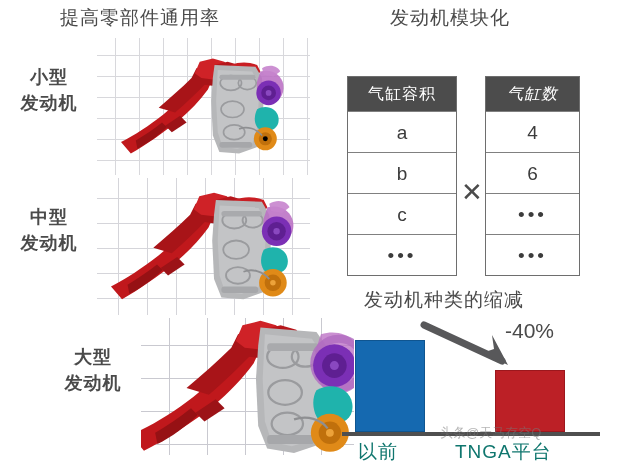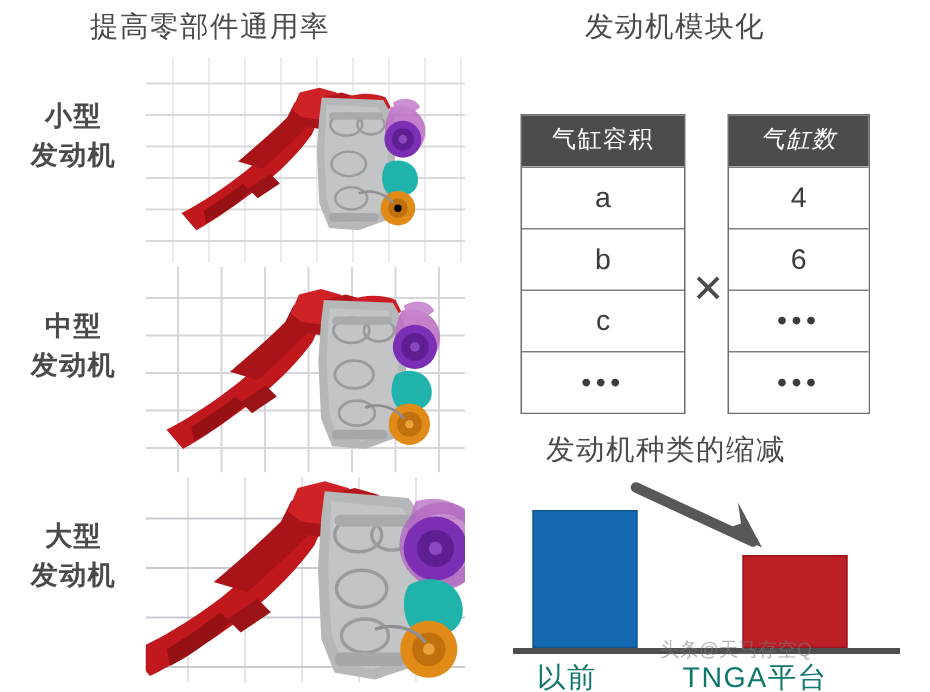--- a/index.html
+++ b/index.html
@@ -37,21 +37,21 @@
   }
   .engine-row {
     position: absolute;
     left: 0;
     width: 320px;
     height: 137px;
     font-weight: bold;
   }
   .engine-row.r0 { top: 2px; }
   .engine-row.r1 { top: 142px; }
-  .engine-row.r2 { top: 282px; }
+  .engine-row.r2 { top: 282px; margin-left: 44px; }
 
   .engine-label {
     position: absolute;
     left: 4px;
     top: 26px;
     width: 90px;
     text-align: center;
     font-size: 18px;
     line-height: 26px;
     color: #4a4a4a;
@@ -394,20 +394,21 @@
   <div id="chart-plot">
     <div class="bar" id="bar-before"></div>
     <div class="bar" id="bar-tnga"></div>
   </div>
 
   <svg id="arrow-svg" width="110" height="55" viewBox="0 0 110 55">
     <path d="M4,6 L82,42" stroke="#58585a" stroke-width="7" stroke-linecap="round" fill="none"></path>
     <path d="M88,46 L62,34 L74,30 L72,16 Z" fill="#58585a"></path>
   </svg>
 
+  <div id="delta-label">-40%</div>
 
   <div id="chart-baseline"></div>
 
   <div class="axis-label" id="label-before">以前</div>
   <div class="axis-label" id="label-tnga">TNGA平台</div>
 </div>
 
 <div id="watermark">头条@天马存空Q</div>
 
 </body></html>

